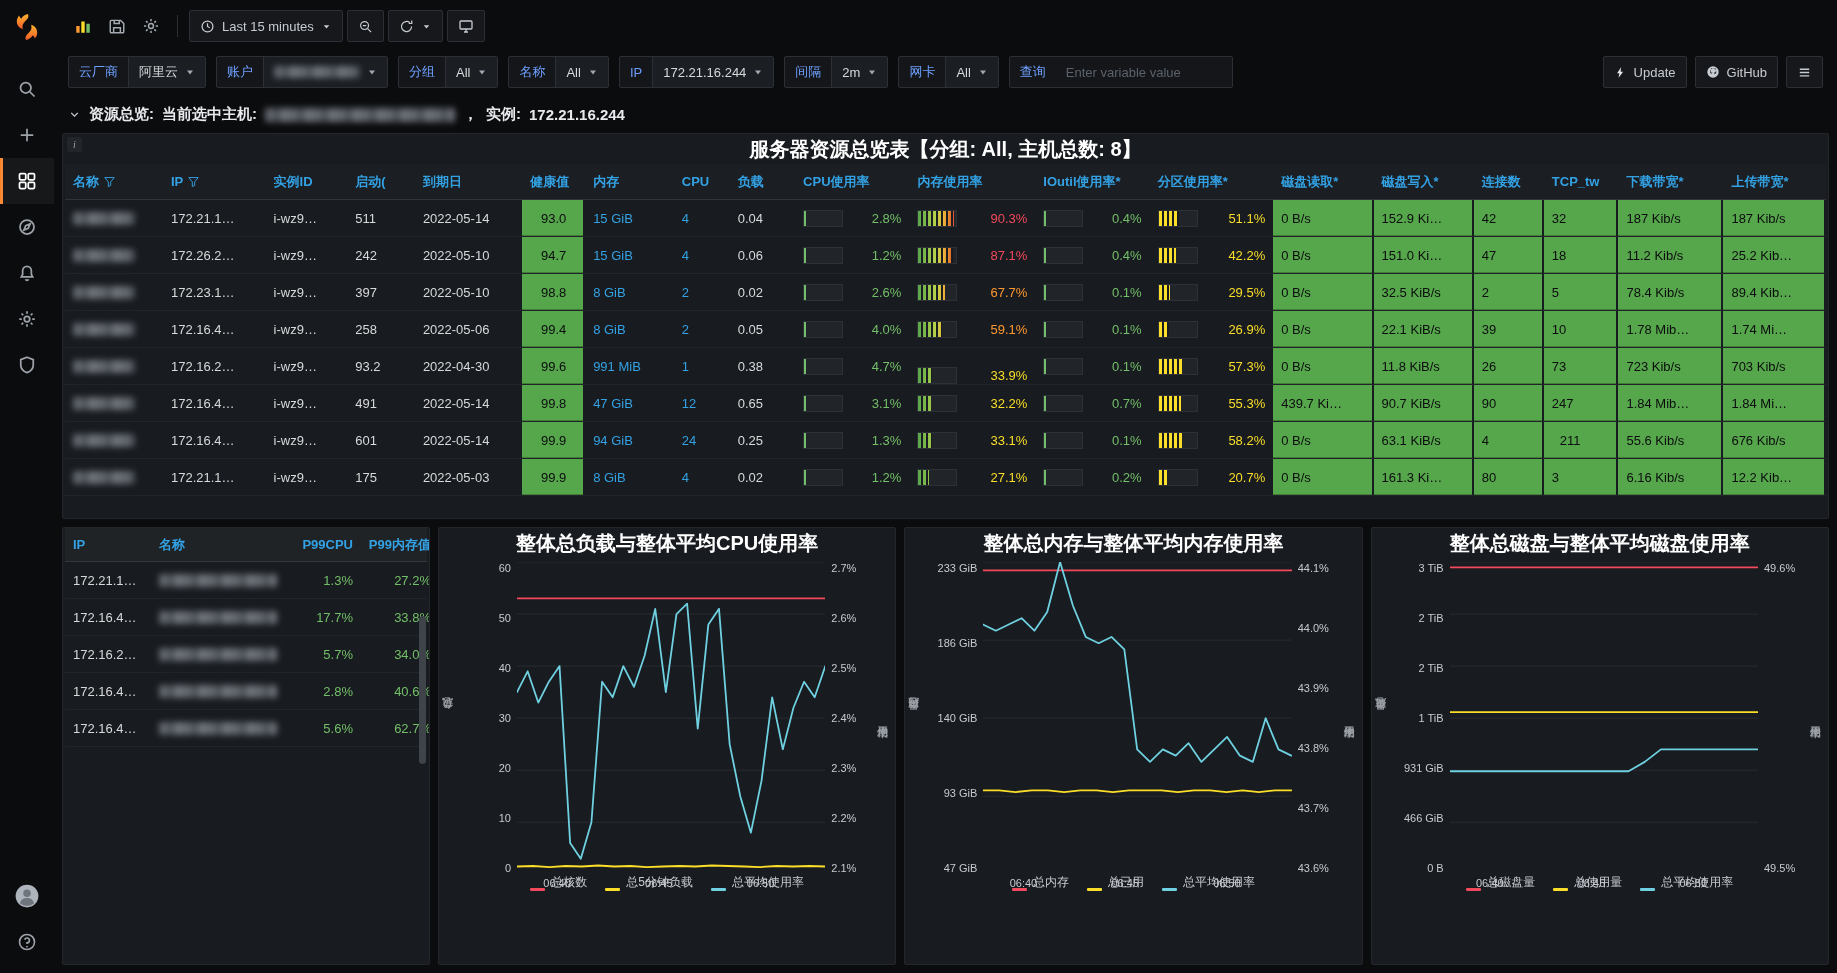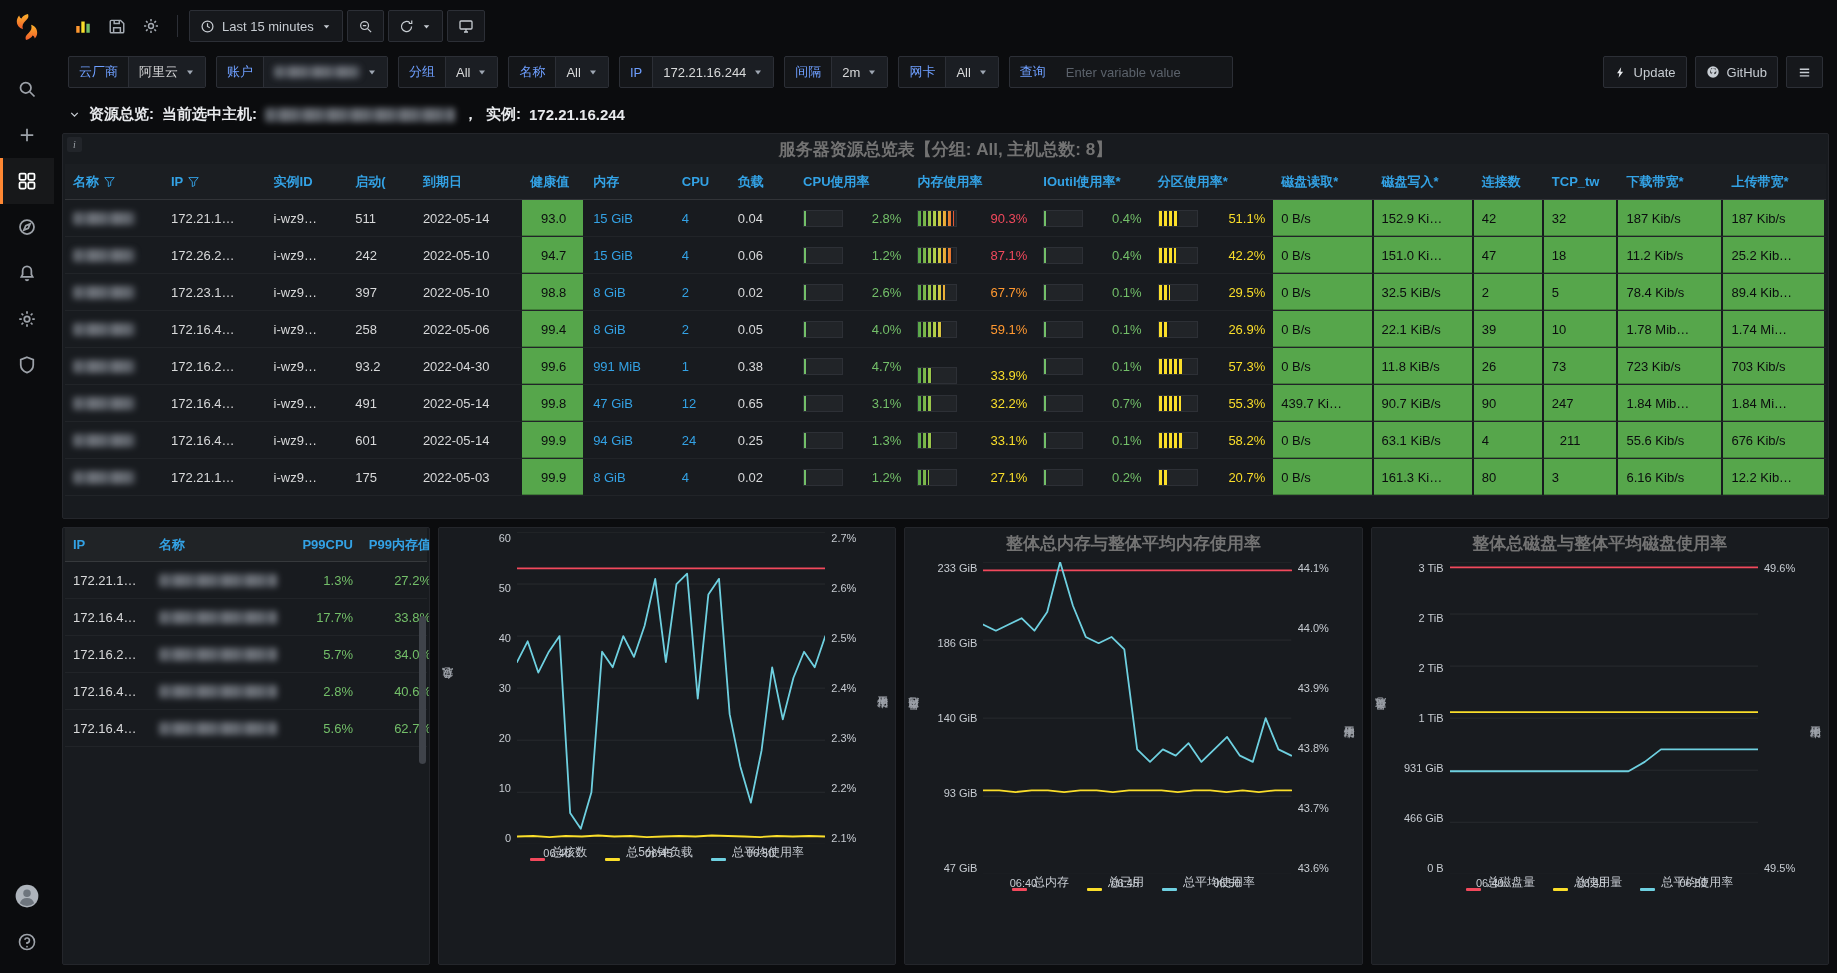--- a/index.html
+++ b/index.html
@@ -36,21 +36,21 @@
   .chip input { background:transparent; border:none; outline:none; color:#d8d9da; font-size:13px; width:176px; padding:0 10px; }
   .chip input::placeholder { color:#5b626b; }
   .sub-actions { display:flex; gap:8px; }
 
   
   .rowheader { display:flex; align-items:center; gap:8px; padding:7px 14px 9px; font-size:15px; font-weight:700; color:#e8eaed; cursor:pointer; }
 
   
   .dashboard { flex:1; min-height:0; padding:0 8px 8px; display:flex; flex-direction:column; gap:8px; }
   .panel { background:#181b1f; border:1px solid #24262b; border-radius:2px; position:relative; overflow:hidden; }
-  .panel-title { height:30px; display:flex; align-items:center; justify-content:center; font-size:17px; font-weight:700; color:#737373; cursor:pointer; }
+  .panel-title { height:30px; display:flex; align-items:center; justify-content:center; font-size:20px; font-weight:700; color:#ffffff; cursor:pointer; }
   .info-corner { position:absolute; top:3px; left:4px; width:15px; height:15px; background:#22252a; color:#9da2a9; font-size:10px; display:flex; align-items:center; justify-content:center; border-radius:2px; font-style:italic; font-family:"Liberation Serif",serif; }
 
   .main-panel { height:386px; flex:none; }
 
   
   .gtable { width:100%; font-size:13px; padding:0 2px; }
   .tr { display:flex; width:100%; border-bottom:1px solid rgba(255,255,255,0.045); height:37px; }
   .tr.head { height:36px; border-bottom:1px solid rgba(255,255,255,0.10); background:rgba(255,255,255,0.015); }
   .th { display:flex; align-items:center; gap:5px; padding:0 8px; color:#33a2e5; font-weight:600; white-space:nowrap; overflow:hidden; min-width:0; cursor:pointer; }
   .td { display:flex; align-items:center; padding:0 8px; white-space:nowrap; overflow:hidden; min-width:0; }
@@ -942,20 +942,21 @@
                 </div>
                 <div class="td" style="flex: 78 0 78px;">
                   <span class="num-green">62.7%</span>
                 </div>
               </div>
             </div>
           <div class="scroll-thumb"></div>
         </section>
 
         <section class="panel chart-panel">
+          <div class="panel-title">整体总负载与整体平均CPU使用率</div>
         <div class="chart-grid">
               <div class="ax-label left">总负载</div>
               <div class="ticks tl">
                 <span>60</span>
                 <span>50</span>
                 <span>40</span>
                 <span>30</span>
                 <span>20</span>
                 <span>10</span>
                 <span>0</span>

